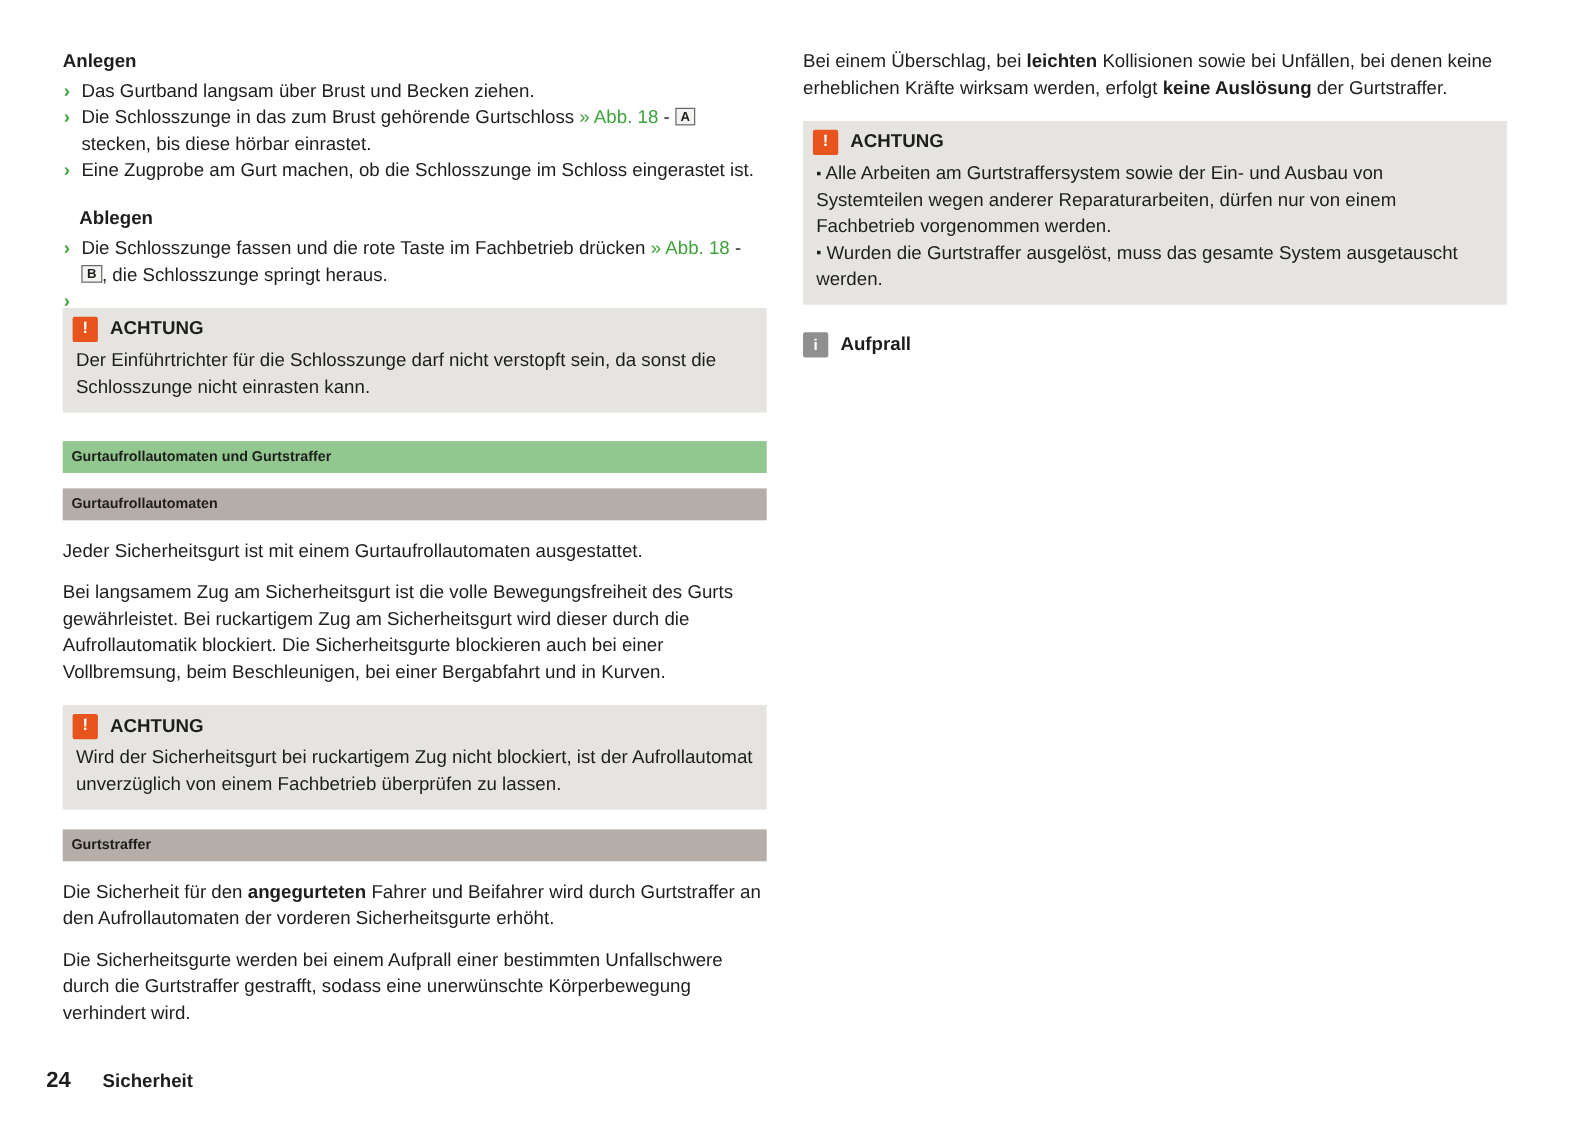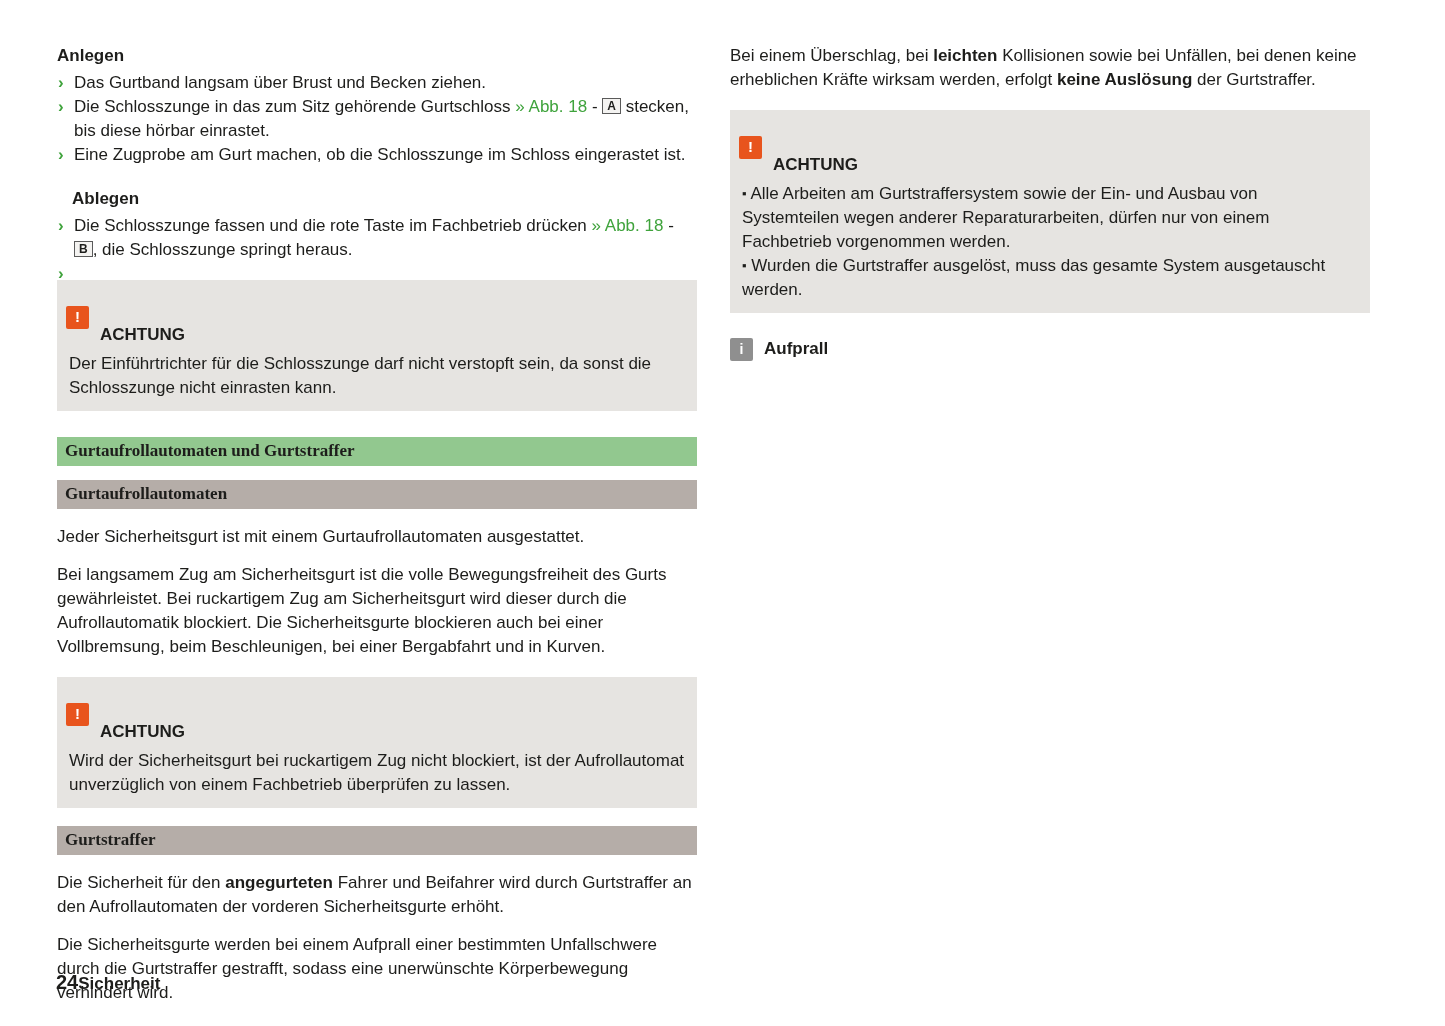--- a/index.html
+++ b/index.html
@@ -28,63 +28,63 @@
   }
 
   .warnbox { background: var(--box-bg, #e6e4e1); padding: 7px 12px 11px 9px; margin: 18px 0; }
   .warnhead { display: flex; align-items: center; gap: 11px; margin-bottom: 5px; }
   .warnicon {
     width: 23px; height: 23px; flex: 0 0 23px; border-radius: 2px;
     background: var(--warn-icon, #e8541d); color: #ffffff;
     display: flex; align-items: center; justify-content: center;
     font-size: 15px; font-weight: bold;
   }
-  .warntitle { font-weight: bold; font-size: 17px; margin-top: 36px; }
+  .warntitle { font-weight: bold; font-size: 17px; }
   .warnbox p { padding-left: 3px; }
   .warnbox p + p { margin-top: 0; }
 
   .notehead { display: flex; align-items: center; gap: 11px; margin: 24px 0 8px 0; }
   .noteicon {
     width: 23px; height: 23px; flex: 0 0 23px; border-radius: 2px;
     background: var(--note-icon, #8f8f8f); color: #ffffff;
     display: flex; align-items: center; justify-content: center;
     font-size: 14px; font-weight: bold; font-style: normal;
   }
   .notetitle { font-weight: bold; font-size: 17px; }
 
   .sq { font-size: 13px; vertical-align: 1px; }
 
-  .bar { font-weight: bold; font-size: 17px; padding: 2px 4px 3px 8px; font-family: Liberation Serif, serif; }
+  .bar { font-weight: bold; font-size: 13px; padding: 2px 4px 3px 8px; }
   .bar-green { background: var(--green-bar-bg, #92c88f); margin: 26px 0 14px 0; }
   .bar-gray  { background: var(--gray-bar-bg, #b5ada8); margin: 0 0 16px 0; }
   .bar-gray.second { margin-top: 16px; }
 
   .para { margin: 0 0 14px 0; }
 
-  .footer { position: absolute; left: 56px; bottom: 32px; display: flex; align-items: baseline; }
+  .footer { position: absolute; left: 42px; bottom: 32px; display: flex; align-items: baseline; gap: 29px; }
   .pagenum { font-size: 20px; font-weight: bold; }
   .section-name { font-size: 17px; font-weight: bold; }
 </style>
 </head>
 <body>
 
 <div class="page">
   <div class="columns">
 
     <div class="col">
 
       <h3 class="subhead">Anlegen</h3>
       <ul class="chevlist">
         <li>
           <span class="chev">›</span>
           <span>Das Gurtband langsam über Brust und Becken ziehen.</span>
         </li>
         <li>
           <span class="chev">›</span>
-          <span>Die Schlosszunge in das zum Sitz gehörende Gurtschloss</span>
+          <span>Die Schlosszunge in das zum Brust gehörende Gurtschloss</span>
           <a class="ref">» Abb. 18</a>
           <span>-</span>
           <span class="keybox">A</span>
           <span>stecken, bis diese hörbar einrastet.</span>
         </li>
         <li>
           <span class="chev">›</span>
           <span>Eine Zugprobe am Gurt machen, ob die Schlosszunge im Schloss eingerastet ist.</span>
         </li>
       </ul>

